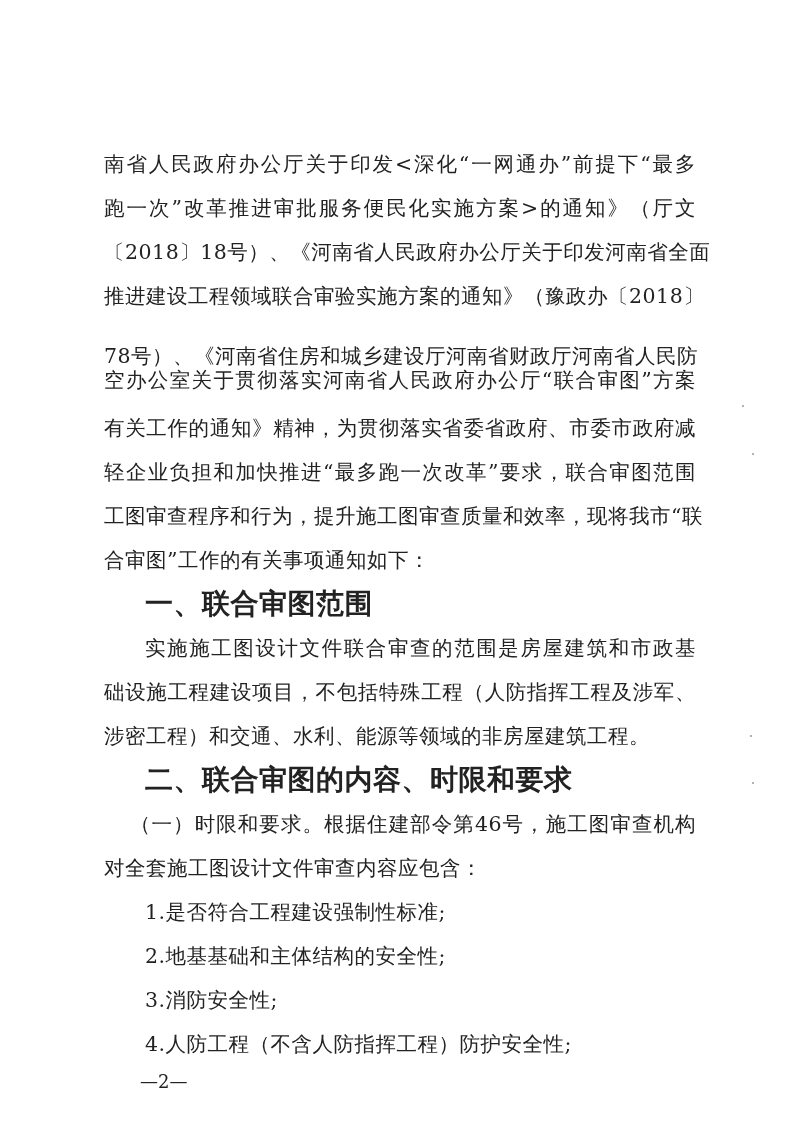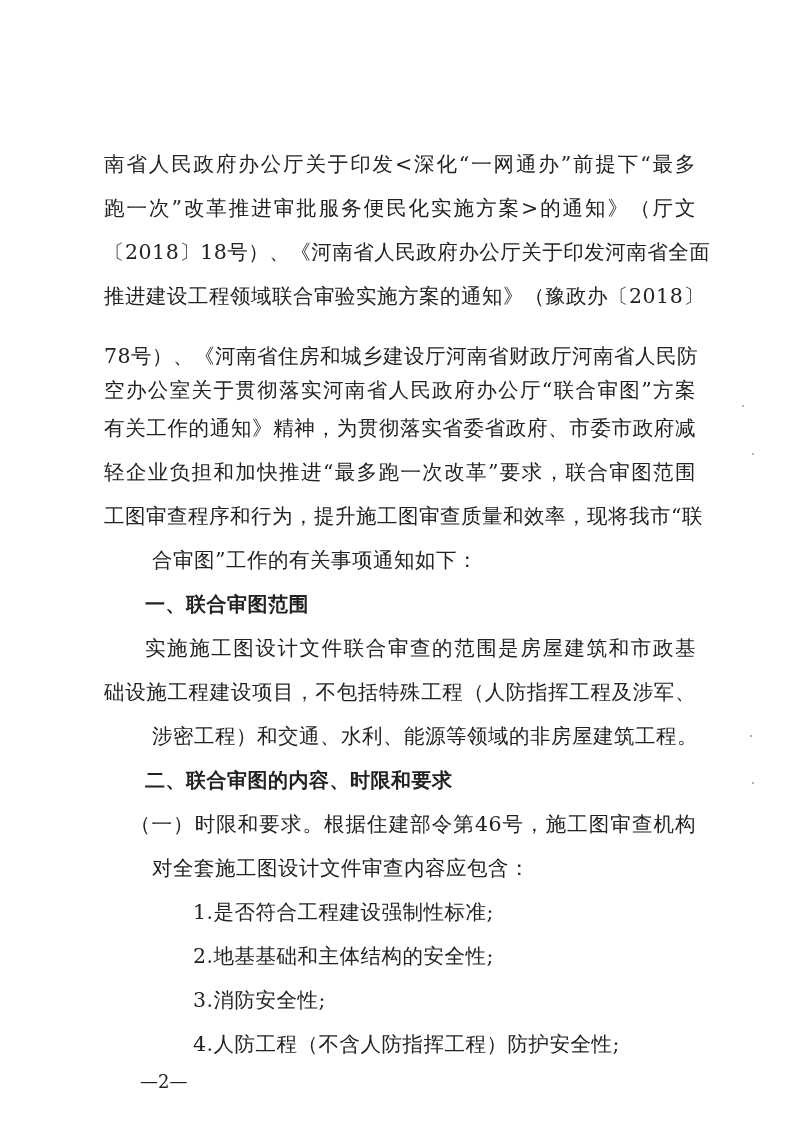--- a/index.html
+++ b/index.html
@@ -16,28 +16,28 @@
     position: absolute;
     left: 104px;
     width: 592px;
     font-size: 20.5px;
     line-height: 28px;
     white-space: nowrap;
     text-align: justify;
     text-align-last: justify;
     letter-spacing: 0.5px;
   }
-  .line.last { text-align-last: left; margin-left: 48px; }
+  .line.last { text-align-last: left; }
   .line.indent { left: 145px; width: 551px; }
   .heading {
     position: absolute;
     left: 145px;
     font-family: "DejaVu Sans", "Liberation Sans", sans-serif;
     font-weight: bold;
-    font-size: 20px;
+    font-size: 28px;
     line-height: 28px;
     white-space: nowrap;
     letter-spacing: 0.5px;
   }
   .footer {
     position: absolute;
     left: 140px;
     top: 1005px;
     font-size: 18px;
     line-height: 24px;
@@ -49,21 +49,21 @@
 <body>
 
 <div class="page">
 
   <div>
     <div class="line" style="top:150px">南省人民政府办公厅关于印发&lt;深化“一网通办”前提下“最多</div>
     <div class="line" style="top:194px">跑一次”改革推进审批服务便民化实施方案&gt;的通知》（厅文</div>
     <div class="line" style="top:238px">〔2018〕18号）、《河南省人民政府办公厅关于印发河南省全面</div>
     <div class="line" style="top:282px">推进建设工程领域联合审验实施方案的通知》（豫政办〔2018〕</div>
     <div class="line" style="top:342px">78号）、《河南省住房和城乡建设厅河南省财政厅河南省人民防</div>
-    <div class="line" style="top:376px">空办公室关于贯彻落实河南省人民政府办公厅“联合审图”方案</div>
+    <div class="line" style="top:366px">空办公室关于贯彻落实河南省人民政府办公厅“联合审图”方案</div>
     <div class="line" style="top:414px">有关工作的通知》精神，为贯彻落实省委省政府、市委市政府减</div>
     <div class="line" style="top:458px">轻企业负担和加快推进“最多跑一次改革”要求，联合审图范围</div>
     <div class="line" style="top:502px">工图审查程序和行为，提升施工图审查质量和效率，现将我市“联</div>
     <div class="line last" style="top:546px">合审图”工作的有关事项通知如下：</div>
   </div>
 
   <div>
     <div class="heading" style="top:590px">一、联合审图范围</div>
     <div class="line indent" style="top:634px">实施施工图设计文件联合审查的范围是房屋建筑和市政基</div>
     <div class="line" style="top:678px">础设施工程建设项目，不包括特殊工程（人防指挥工程及涉军、</div>

